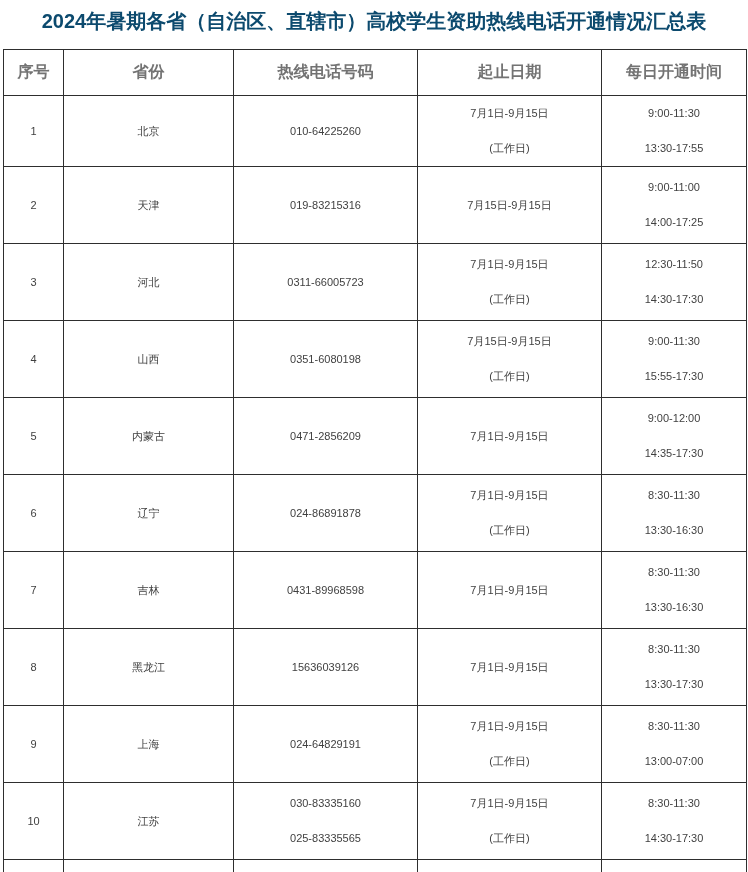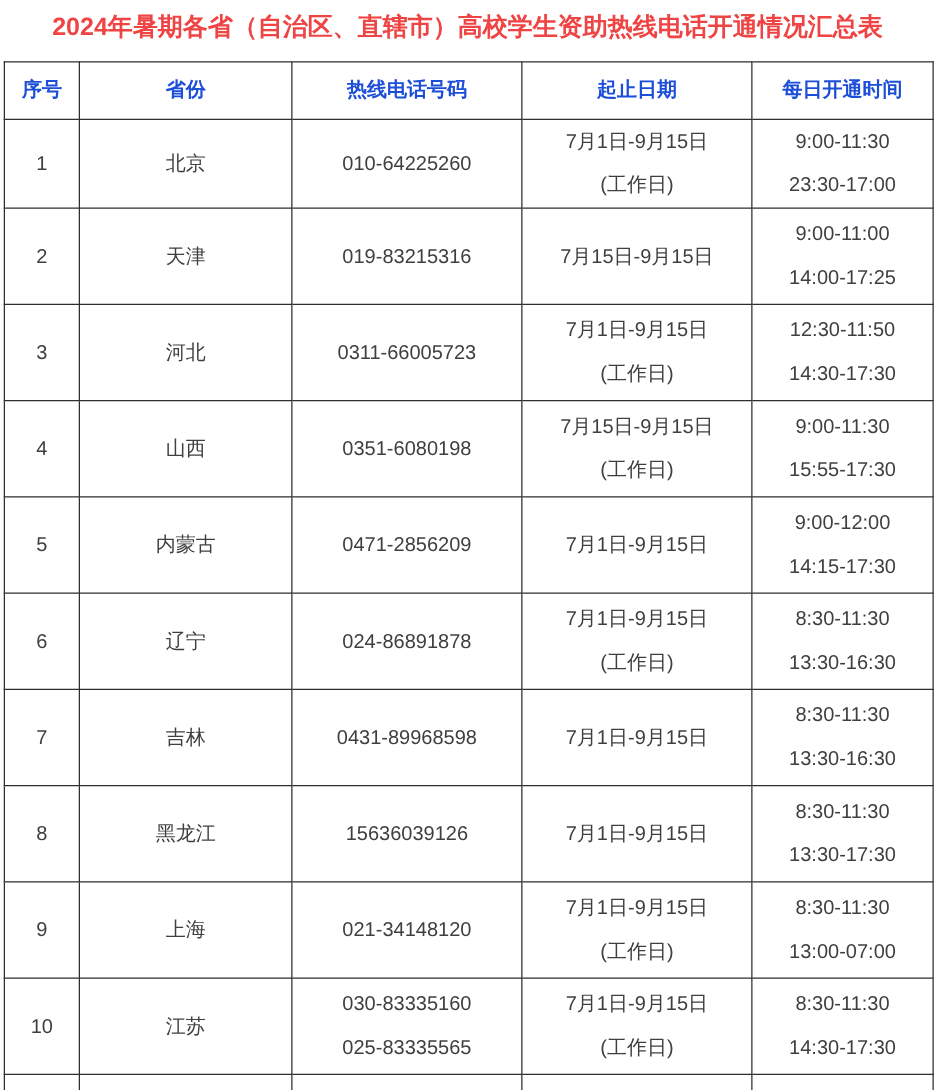--- a/index.html
+++ b/index.html
@@ -7,21 +7,21 @@
     width: 748px; height: 872px; overflow: hidden;
     background: #ffffff;
     font-family: "Liberation Sans", "DejaVu Sans", sans-serif;
   }
   .page { width: 748px; height: 872px; overflow: hidden; position: relative; }
   .title {
     padding-top: 8px;
     text-align: center;
     font-size: 20px;
     font-weight: 700;
-    color: #ef4444;
+    color: #0c4a6e;
     letter-spacing: 0px;
     white-space: nowrap;
   }
   table.hotline {
     border-collapse: collapse;
     table-layout: fixed;
     width: 743px;
     margin: 14px 0 0 3px;
   }
   col.c-no    { width: 60px;  }
@@ -33,24 +33,24 @@
     border: 1px solid #2e2e2e;
     text-align: center;
     vertical-align: middle;
     padding: 0;
     overflow: hidden;
   }
   th {
     height: 45px;
     font-size: 16px;
     font-weight: 700;
-    color: #1d4ed8;
+    color: #737373;
   }
   td {
-    font-size: 16px;
+    font-size: 11px;
     color: #3f3f3f;
   }
   tbody tr { height: 77px; }
   tbody tr:first-child { height: 71px; }
   .line { line-height: 35px; white-space: nowrap; }
   tr.partial-row { height: 40px; }
 </style>
 </head>
 <body>
 
@@ -84,21 +84,21 @@
           </td>
           <td>
             <div class="line">010-64225260</div>
           </td>
           <td>
             <div class="line">7月1日-9月15日</div>
             <div class="line">(工作日)</div>
           </td>
           <td>
             <div class="line">9:00-11:30</div>
-            <div class="line">23:30-17:00</div>
+            <div class="line">13:30-17:55</div>
           </td>
         </tr>
         <tr>
           <td>
             <div class="line">2</div>
           </td>
           <td>
             <div class="line">天津</div>
           </td>
           <td>
@@ -158,21 +158,21 @@
             <div class="line">内蒙古</div>
           </td>
           <td>
             <div class="line">0471-2856209</div>
           </td>
           <td>
             <div class="line">7月1日-9月15日</div>
           </td>
           <td>
             <div class="line">9:00-12:00</div>
-            <div class="line">14:15-17:30</div>
+            <div class="line">14:35-17:30</div>
           </td>
         </tr>
         <tr>
           <td>
             <div class="line">6</div>
           </td>
           <td>
             <div class="line">辽宁</div>
           </td>
           <td>
@@ -224,21 +224,21 @@
           </td>
         </tr>
         <tr>
           <td>
             <div class="line">9</div>
           </td>
           <td>
             <div class="line">上海</div>
           </td>
           <td>
-            <div class="line">021-34148120</div>
+            <div class="line">024-64829191</div>
           </td>
           <td>
             <div class="line">7月1日-9月15日</div>
             <div class="line">(工作日)</div>
           </td>
           <td>
             <div class="line">8:30-11:30</div>
             <div class="line">13:00-07:00</div>
           </td>
         </tr>

